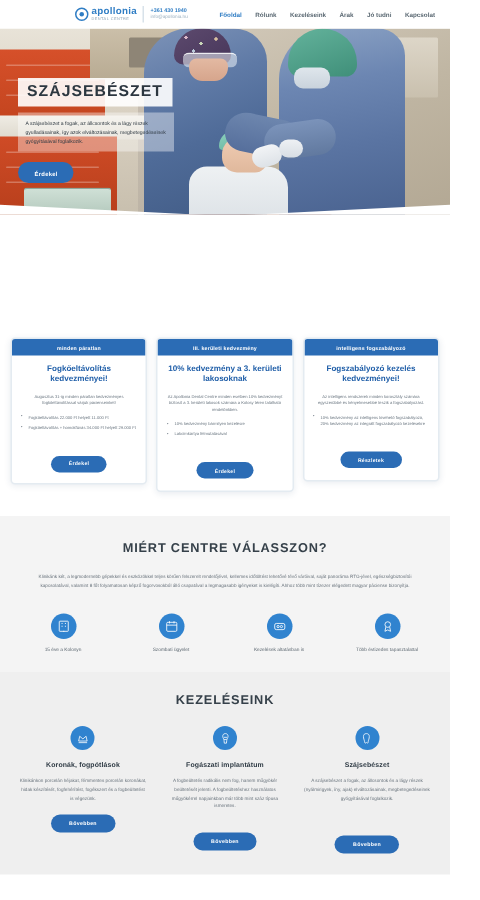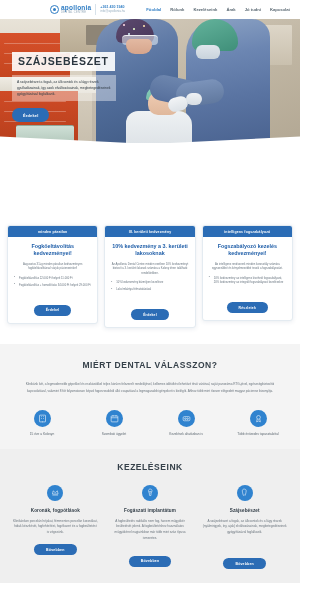--- a/index.html
+++ b/index.html
@@ -373,21 +373,21 @@
       <ul class="card-list">
         <li>10% kedvezmény az intelligens kivehető fogszabályozó, 20% kedvezmény az integrált fogszabályozó kezelésekre</li>
       </ul>
       <div class="card-btn">
         <button class="btn">Részletek</button>
       </div>
     </div>
   </div>
 
   <div class="why">
-    <div class="sec-title">MIÉRT DENTAL VÁLASSZON?</div>
+    <div class="sec-title">MIÉRT CENTRE VÁLASSZON?</div>
     <div class="why-text">Klinikánk két, a legmodernebb gépekkel és eszközökkel teljes körűen felszerelt rendelőjével, kellemes időtöltést lehetővé tévő váróival, saját panoráma RTG-jével, egészségbiztosítói kapcsolatával, valamint 8 főt folyamatosan képző fogorvosokból álló csapatával a legmagasabb igényeket is kielégíti. Ahhoz több mint tízezer elégedett magyar páciense bizonyítja.</div>
 
     <div class="features">
       <div class="feature">
         <div class="f-icon">
           <svg viewBox="0 0 24 24">
               <rect x="4" y="3" width="16" height="18" rx="1"></rect>
               <line x1="8" y1="7" x2="10" y2="7"></line>
               <line x1="14" y1="7" x2="16" y2="7"></line>
               <line x1="8" y1="12" x2="10" y2="12"></line>

